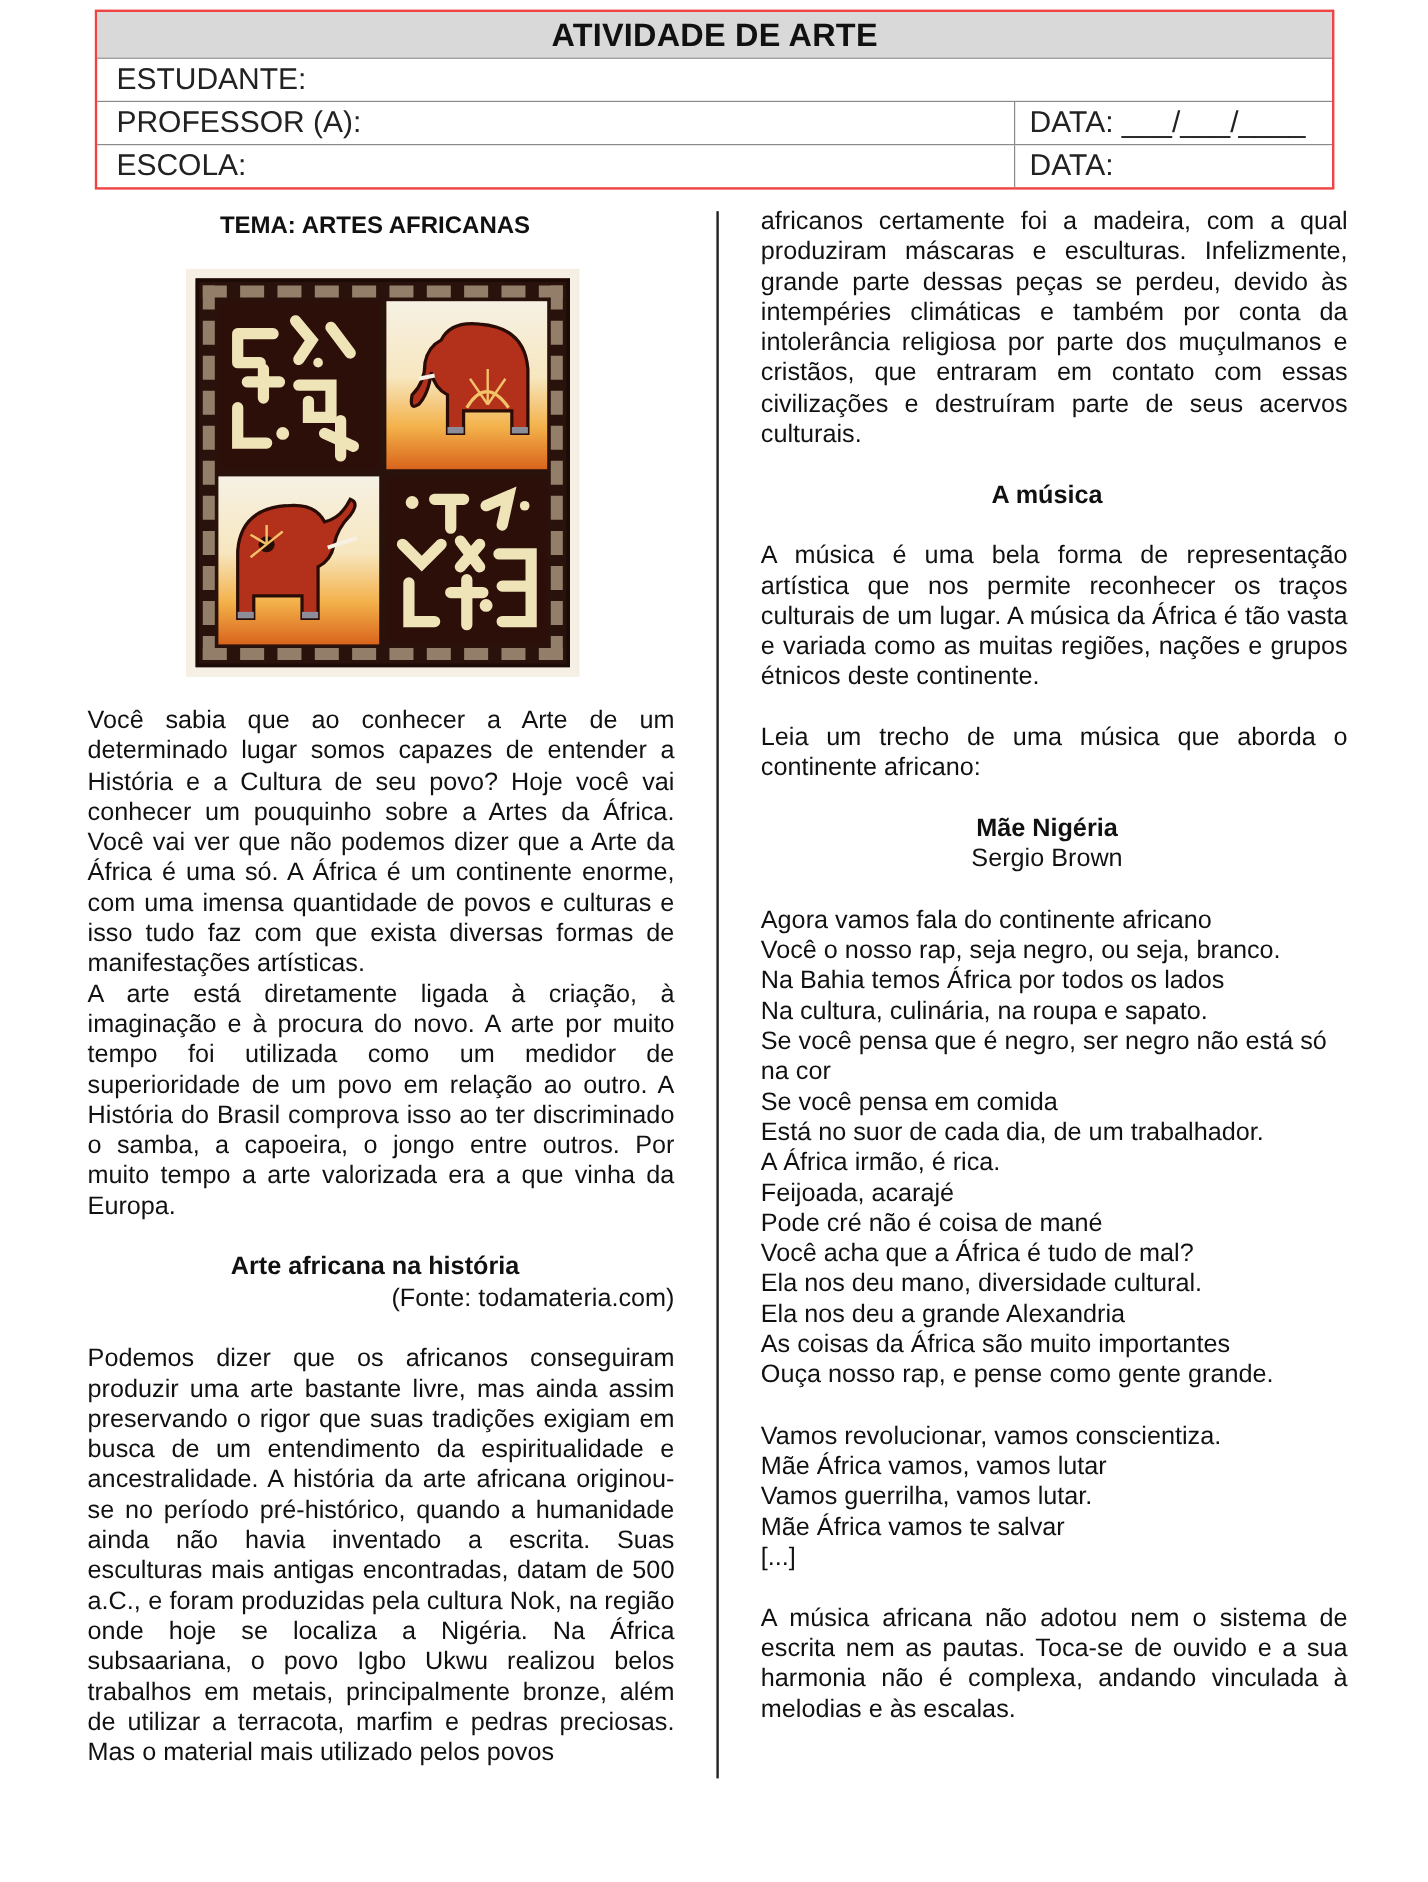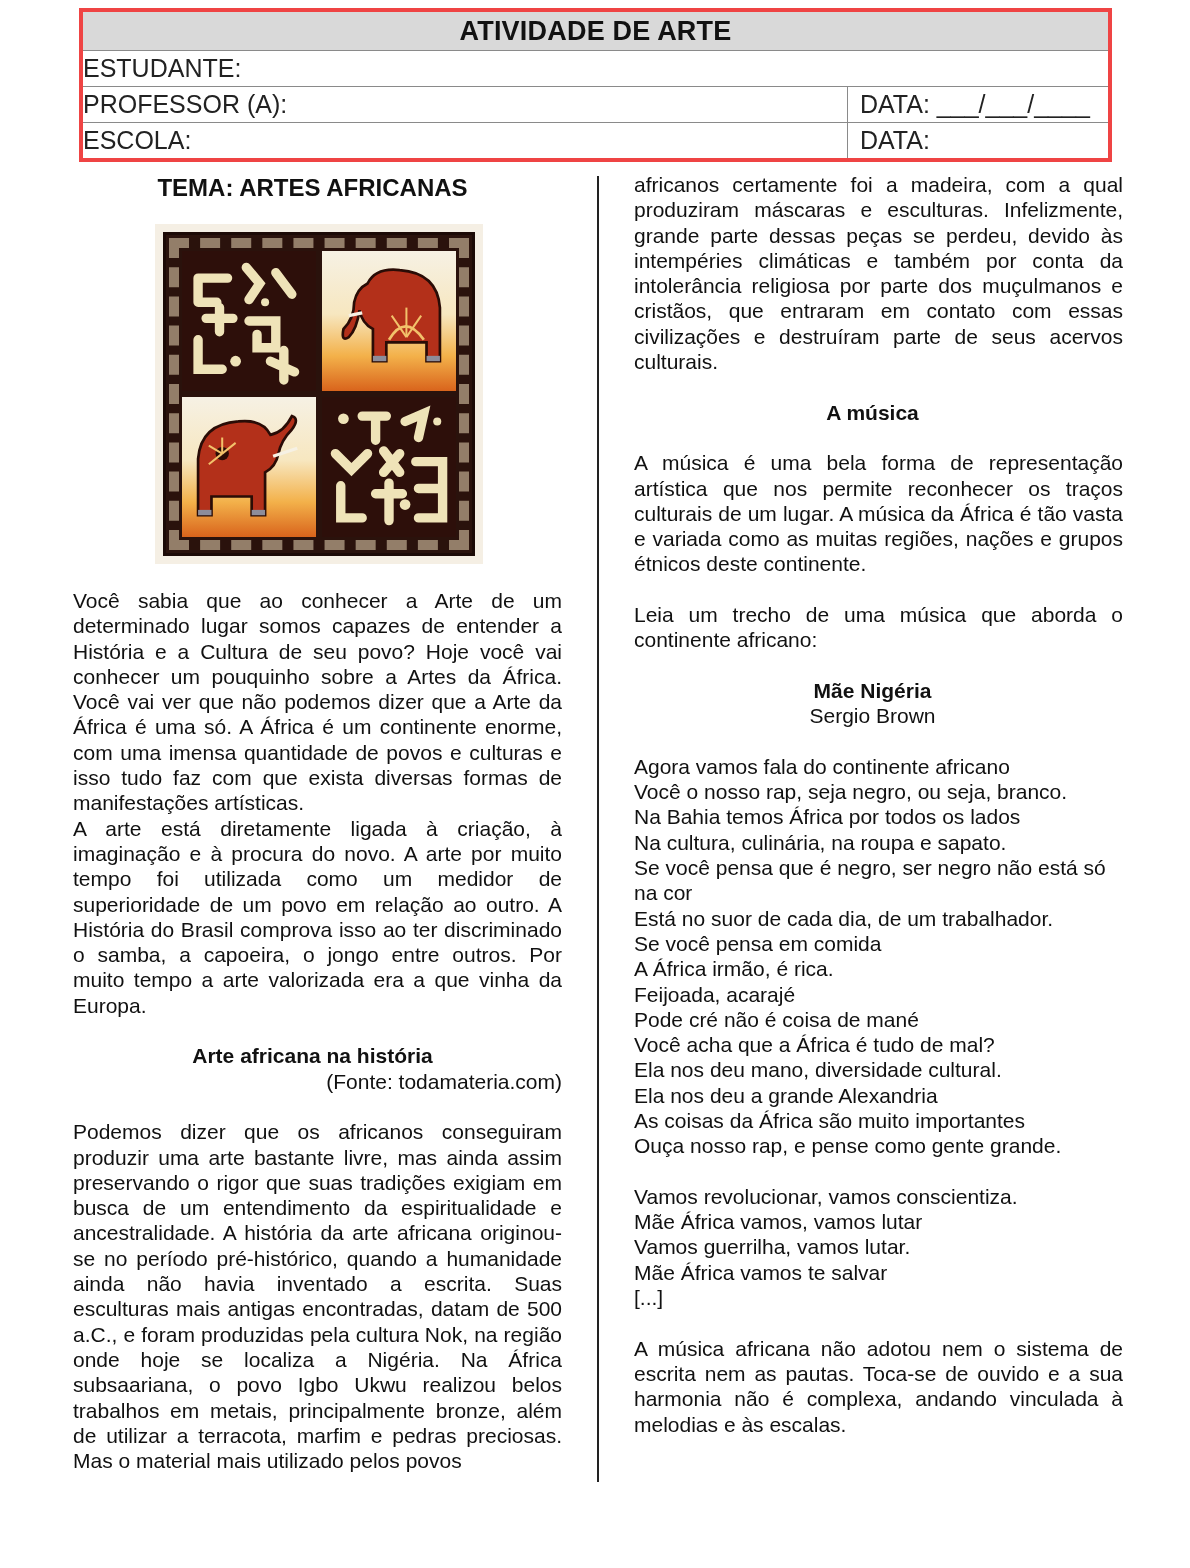--- a/index.html
+++ b/index.html
@@ -1,39 +1,39 @@
 <!DOCTYPE html>
 <html><head>
   <meta charset="utf-8">
   <style>
     * { box-sizing: border-box; margin: 0; padding: 0; }
     html, body { width: 1190px; height: 1568px; background: #ffffff; }
     body { position: relative; font-family: "Liberation Sans", sans-serif; color: #111; overflow: hidden; }
 
     
-    .hdr { position: absolute; left: 79px; top: 8px; width: 1033px; border: 4px solid #ef4444; }
+    .hdr { position: absolute; left: 79px; top: 8px; width: 1033px; border: 2px solid #ef4444; }
     .hdr-row { display: flex; border-top: 1.5px solid #8a8a8a; height: 36px; align-items: center; }
     .hdr-title { background: #d9d9d9; height: 38px; display: flex; align-items: center; justify-content: center; font-weight: bold; font-size: 27px; letter-spacing: 0.2px; }
-    .hdr-cell { height: 100%; display: flex; align-items: center; padding-left: 0; font-size: 25px; color: #222; }
+    .hdr-cell { height: 100%; display: flex; align-items: center; padding-left: 16px; font-size: 25px; color: #222; }
     .hdr-cell.left { width: 765px; border-right: 1.5px solid #8a8a8a; }
     .hdr-cell.right { flex: 1; padding-left: 12px; }
 
     
     .col { position: absolute; top: 172px; font-size: 21px; line-height: 25.3px; color: #111; }
     .col-left { left: 73px; width: 489px; }
     .col-right { left: 634px; width: 489px; }
     .divider { position: absolute; left: 597px; top: 176px; width: 2px; height: 1306px; background: #222; }
 
     .just { text-align: justify; text-align-last: left; }
     .center { text-align: center; }
     .right { text-align: right; }
     .bold { font-weight: bold; }
     .gap { height: 25.3px; }
 
-    .tema { font-weight: bold; font-size: 24px; text-align: center; margin-left: -10px; line-height: 32px; }
+    .tema { font-weight: bold; font-size: 20px; text-align: center; margin-left: -10px; line-height: 32px; }
 
     
     .art { position: relative; width: 328px; height: 340px; margin: 20px 0 24px 82px; background: #f5efe4; padding: 8px; }
     .art-frame { position: relative; width: 100%; height: 100%; background: #2a120c; border: 3px solid #1c0a06; padding: 16px; }
     .art-border { position: absolute; inset: 3px; border: 10px dashed #e9d7b5; opacity: 0.55; pointer-events: none; }
     .quad-grid { position: relative; display: grid; grid-template-columns: 1fr 1fr; grid-template-rows: 1fr 1fr; gap: 6px; width: 100%; height: 100%; }
     .quad { position: relative; overflow: hidden; }
     .quad.dark { background: #2d0f0a; }
     .quad.light { background: linear-gradient(to bottom, #f6f1e4 0%, #f7e7c0 45%, #f3b14a 75%, #d9641c 100%); }
     .quad svg { position: absolute; inset: 0; width: 100%; height: 100%; }
@@ -153,22 +153,22 @@
   <div class="gap"></div>
   <div class="center bold" style="margin-left:-12px">Mãe Nigéria</div>
   <div class="center" style="margin-left:-12px">Sergio Brown</div>
   <div class="gap"></div>
   <div id="stanza1">
       <div>Agora vamos fala do continente africano</div>
       <div>Você o nosso rap, seja negro, ou seja, branco.</div>
       <div>Na Bahia temos África por todos os lados</div>
       <div>Na cultura, culinária, na roupa e sapato.</div>
       <div>Se você pensa que é negro, ser negro não está só na cor</div>
+      <div>Se você pensa em comida</div>
       <div>Está no suor de cada dia, de um trabalhador.</div>
-      <div>Se você pensa em comida</div>
       <div>A África irmão, é rica.</div>
       <div>Feijoada, acarajé</div>
       <div>Pode cré não é coisa de mané</div>
       <div>Você acha que a África é tudo de mal?</div>
       <div>Ela nos deu mano, diversidade cultural.</div>
       <div>Ela nos deu a grande Alexandria</div>
       <div>As coisas da África são muito importantes</div>
       <div>Ouça nosso rap, e pense como gente grande.</div>
     </div>
   <div class="gap"></div>

